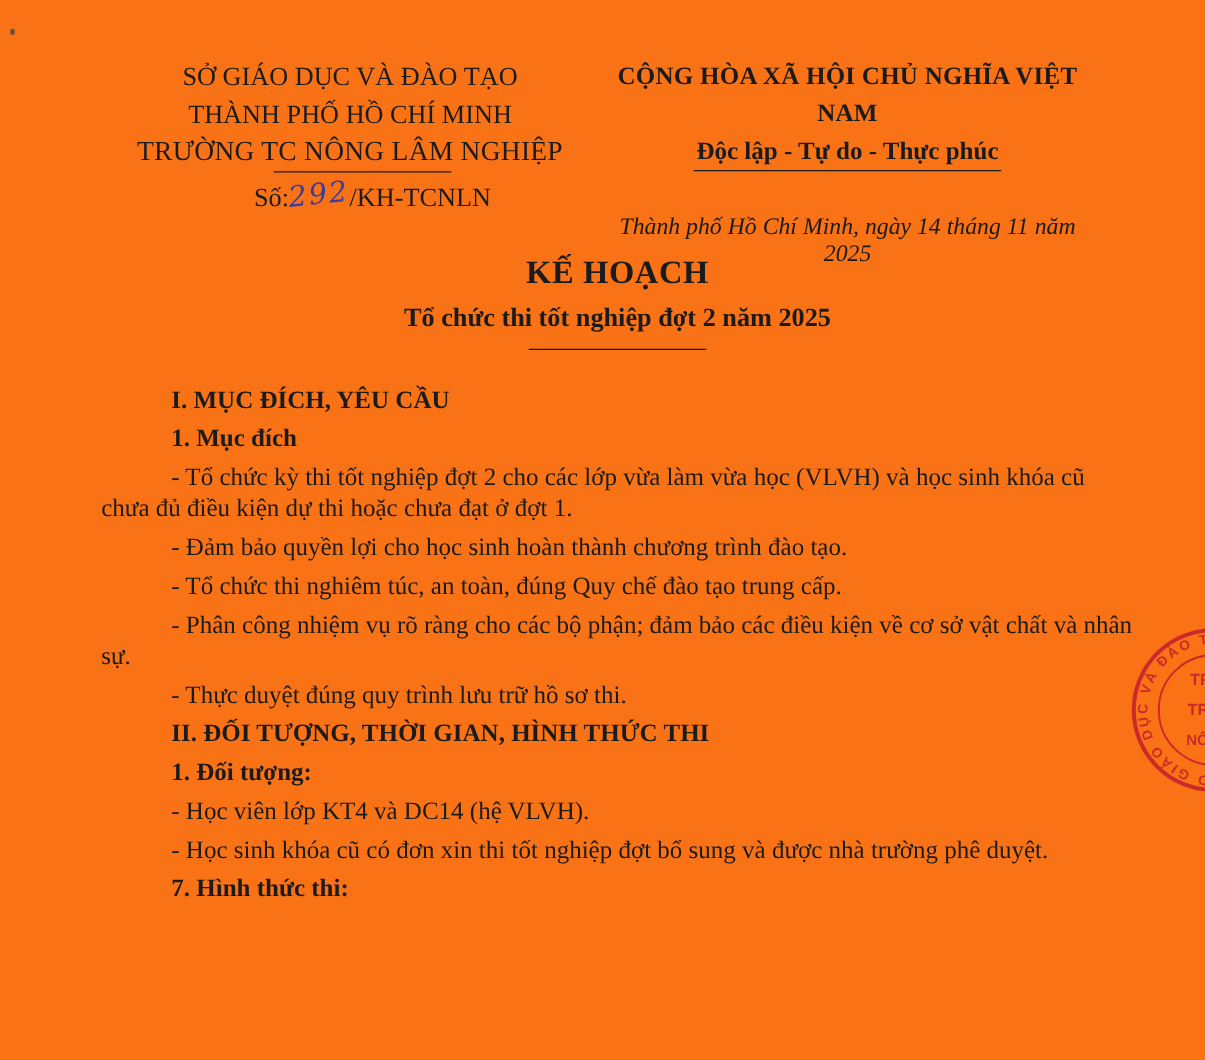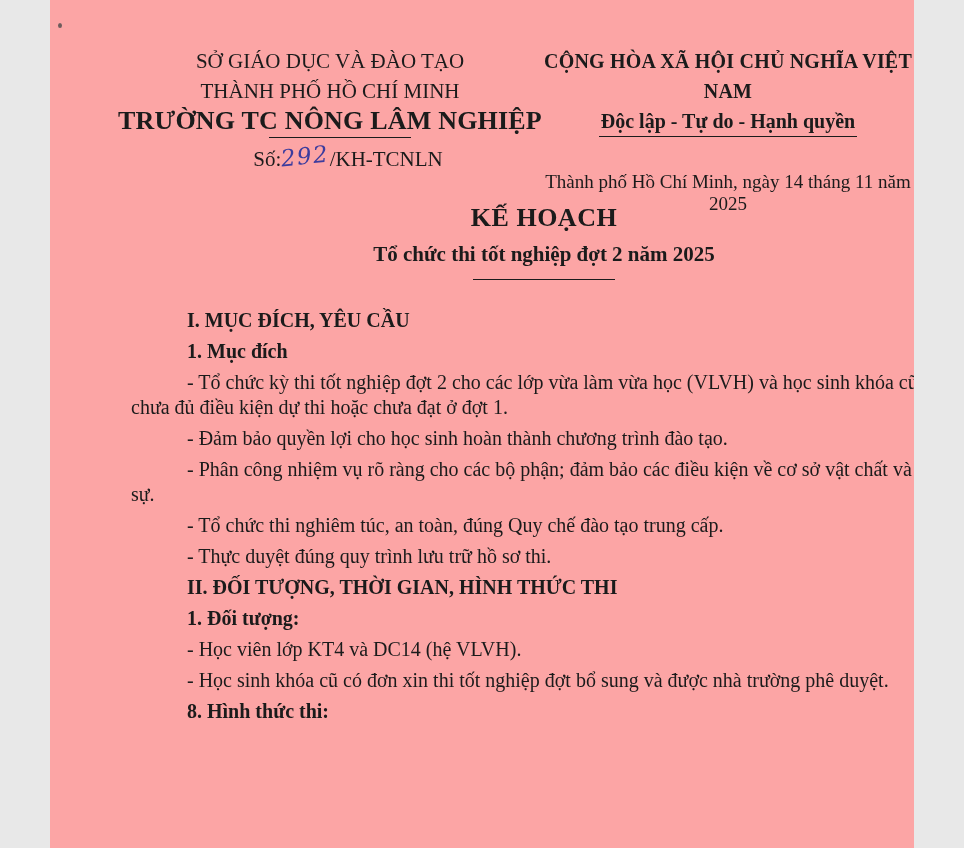--- a/index.html
+++ b/index.html
@@ -1,56 +1,56 @@
 <!DOCTYPE html>
 <html><head>
 <meta charset="utf-8">
 <style>
   html,body { margin:0; padding:0; background:#e8e8e8; }
   .page {
     position:relative;
-    width:864px; height:848px;
+    width:964px; height:848px;
     margin:0 auto;
-    background:#fca5a5;
+    background:#f97316;
     overflow:hidden;
     font-family:"Liberation Serif","DejaVu Serif",serif;
     color:#1b1b1b;
   }
   .artifact-dot {
     position:absolute; left:8px; top:23px;
     width:4px; height:5px; background:#4a4a4a; border-radius:50%;
     opacity:.8;
   }
   
   .header-left {
     position:absolute; top:46px; left:60px; width:440px;
     text-align:center; font-size:21px; line-height:30px;
   }
-  .header-left .school { font-weight:bold; font-size:26px; letter-spacing:.2px; }
+  .header-left .school { font-weight:normal; font-size:22px; letter-spacing:.2px; }
   .school-underline {
     width:142px; height:0; border-top:1.6px solid #1b1b1b;
     margin:1px auto 0 auto; position:relative; left:10px;
   }
   .doc-number { margin-top:5px; font-size:21px; position:relative; left:18px; }
   .handwritten {
     display:inline-block; color:#3c3c9e; font-style:italic;
     font-size:23px; letter-spacing:1.5px;
     transform:rotate(-6deg) translateY(-2px);
     font-family:"DejaVu Serif",serif;
   }
   .header-right {
     position:absolute; top:46px; left:478px; width:400px;
     text-align:center;
   }
   .header-right .motto-line1 { font-weight:bold; font-size:20px; line-height:30px; letter-spacing:.2px; }
   .header-right .motto-line2 {
     display:inline-block; font-weight:bold; font-size:20px; line-height:26px;
     border-bottom:1.6px solid #1b1b1b; padding:0 2px 2px 2px; margin-top:2px;
   }
-  .header-right .place-date { margin-top:34px; font-size:19px; }
+  .header-right .place-date { margin-top:34px; font-style:italic; font-size:19px; }
   
   .title-block { position:absolute; top:202px; left:12px; width:964px; text-align:center; }
   .title-main { font-weight:bold; font-size:26px; line-height:32px; letter-spacing:.5px; }
   .title-sub  { font-weight:bold; font-size:21px; line-height:28px; margin-top:6px; }
   .title-divider { width:142px; height:0; border-top:1.6px solid #1b1b1b; margin:11px auto 0 auto; }
   
   .doc-body {
     position:absolute; top:308px; left:66px; width:840px;
     font-size:20px; line-height:25px; text-align:left;
   }
@@ -70,43 +70,43 @@
   <div class="header-left">
     <div>SỞ GIÁO DỤC VÀ ĐÀO TẠO</div>
     <div>THÀNH PHỐ HỒ CHÍ MINH</div>
     <div class="school">TRƯỜNG TC NÔNG LÂM NGHIỆP</div>
     <div class="school-underline"></div>
     <div class="doc-number"><span>Số:</span><span class="handwritten">292</span><span>/KH-TCNLN</span></div>
   </div>
 
   <div class="header-right">
     <div class="motto-line1">CỘNG HÒA XÃ HỘI CHỦ NGHĨA VIỆT NAM</div>
-    <div><span class="motto-line2">Độc lập - Tự do - Hạnh quyền</span></div>
+    <div><span class="motto-line2">Độc lập - Tự do - Thực phúc</span></div>
     <div class="place-date">Thành phố Hồ Chí Minh, ngày 14 tháng 11 năm 2025</div>
   </div>
 
   <div class="title-block">
     <div class="title-main">KẾ HOẠCH</div>
     <div class="title-sub">Tổ chức thi tốt nghiệp đợt 2 năm 2025</div>
     <div class="title-divider"></div>
   </div>
 
   <div class="doc-body">
     <p class="h1">I. MỤC ĐÍCH, YÊU CẦU</p>
     <p class="h2">1. Mục đích</p>
     <p class="para">- Tổ chức kỳ thi tốt nghiệp đợt 2 cho các lớp vừa làm vừa học (VLVH) và học sinh khóa cũ chưa đủ điều kiện dự thi hoặc chưa đạt ở đợt 1.</p>
     <p class="para">- Đảm bảo quyền lợi cho học sinh hoàn thành chương trình đào tạo.</p>
+    <p class="para">- Tổ chức thi nghiêm túc, an toàn, đúng Quy chế đào tạo trung cấp.</p>
     <p class="para">- Phân công nhiệm vụ rõ ràng cho các bộ phận; đảm bảo các điều kiện về cơ sở vật chất và nhân sự.</p>
-    <p class="para">- Tổ chức thi nghiêm túc, an toàn, đúng Quy chế đào tạo trung cấp.</p>
     <p class="para">- Thực duyệt đúng quy trình lưu trữ hồ sơ thi.</p>
     <p class="h1">II. ĐỐI TƯỢNG, THỜI GIAN, HÌNH THỨC THI</p>
     <p class="h2">1. Đối tượng:</p>
     <p class="para">- Học viên lớp KT4 và DC14 (hệ VLVH).</p>
     <p class="para">- Học sinh khóa cũ có đơn xin thi tốt nghiệp đợt bổ sung và được nhà trường phê duyệt.</p>
-    <p class="h2">8. Hình thức thi:</p>
+    <p class="h2">7. Hình thức thi:</p>
   </div>
 
   <svg class="stamp" viewBox="0 0 140 150" xmlns="http://www.w3.org/2000/svg">
     <defs>
       <path id="arcPath" d="M 66 125 A 53 53 0 0 1 66 19" fill="none"></path>
     </defs>
     <circle cx="66" cy="72" r="64" fill="none" stroke="#cc2a2a" stroke-width="3.2"></circle>
     <circle cx="66" cy="72" r="44" fill="none" stroke="#cc2a2a" stroke-width="1.6"></circle>
     <text font-size="11" font-weight="bold" fill="#cc2a2a" letter-spacing="2">
       <textPath href="#arcPath" startOffset="2%">O GIÁO DỤC VÀ ĐÀO T</textPath>

